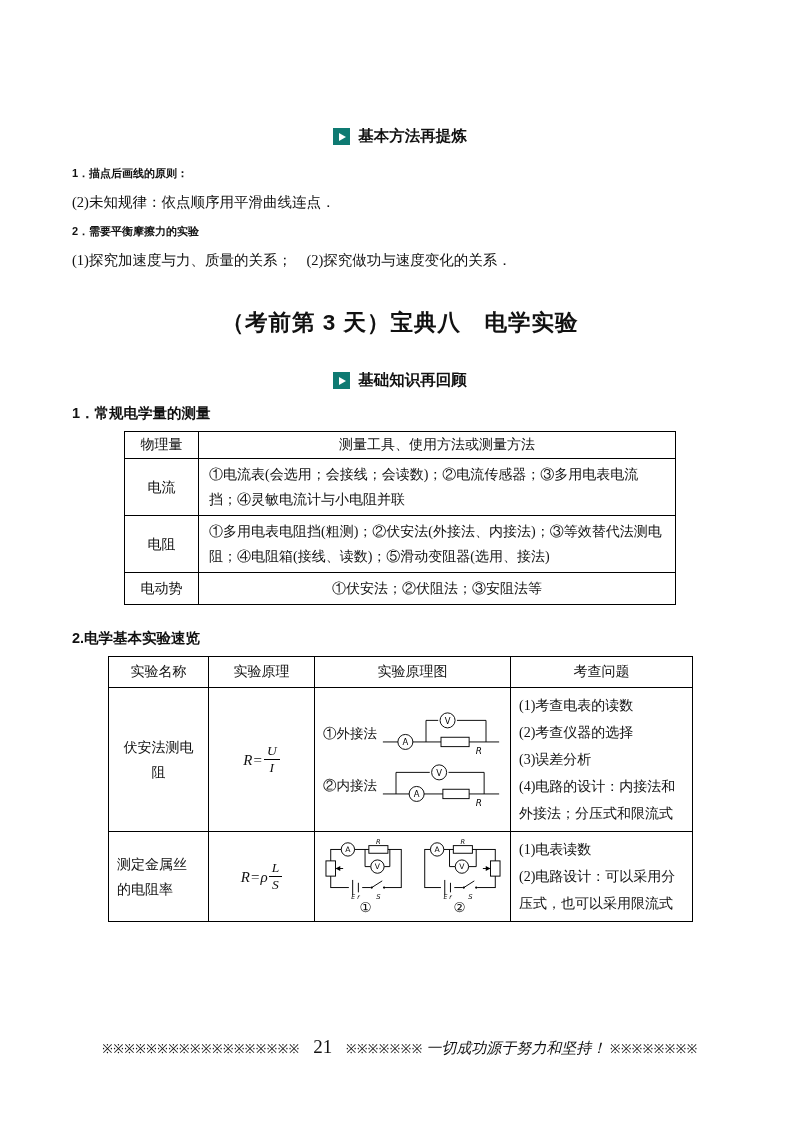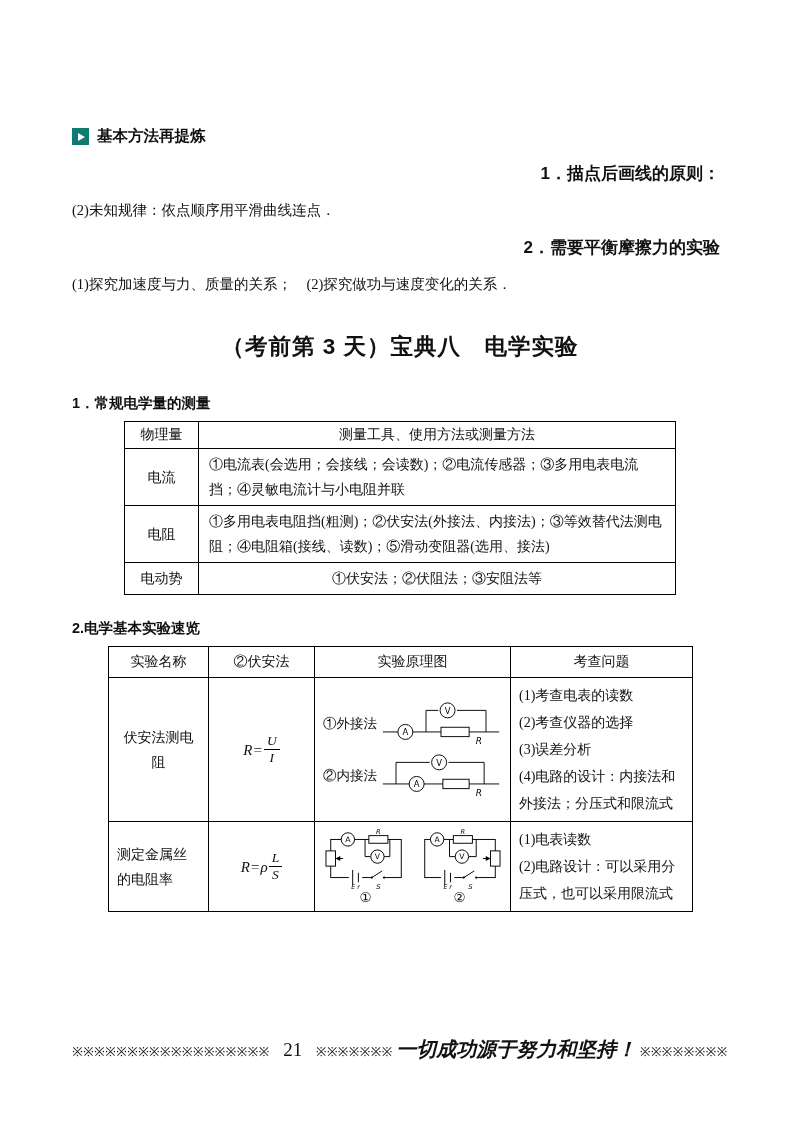--- a/index.html
+++ b/index.html
@@ -4,28 +4,28 @@
 <style>
   html,body{margin:0;padding:0}
   body{
     width:800px;height:1131px;background:#ffffff;overflow:hidden;
     font-family:"Liberation Serif","DejaVu Serif",serif;color:#111;
   }
   .page{position:relative;width:800px;height:1131px;box-sizing:border-box;padding:126px 72px 0;}
 
   
   .sec-heading{display:flex;align-items:center;gap:8px;
-    font-family:"Liberation Sans","DejaVu Sans",sans-serif;font-weight:700;font-size:15.5px;}
+    font-family:"Liberation Sans","DejaVu Sans",sans-serif;font-weight:700;font-size:15.5px;justify-content:center;}
   .sec-icon{width:17px;height:17px;display:inline-flex;align-items:center;justify-content:center;flex:0 0 17px;}
   .tri{width:0;height:0;border-left:7px solid #fff;border-top:4.5px solid transparent;border-bottom:4.5px solid transparent;margin-left:2px;}
 
   .methods{margin-bottom:0;}
   .methods .sec-heading{margin-bottom:12px;}
   .para{font-size:14.5px;line-height:29px;margin:0;}
-  .bold-line{font-family:"Liberation Sans","DejaVu Sans",sans-serif;font-weight:700;font-size:17px;line-height:29px;margin:8px;text-align:right;}
+  .bold-line{font-family:"Liberation Sans","DejaVu Sans",sans-serif;font-weight:700;font-size:11px;line-height:29px;margin:0;}
 
   .chapter-title{font-family:"Liberation Sans","DejaVu Sans",sans-serif;font-weight:700;
     font-size:22.5px;text-align:center;margin:32px 0 0;letter-spacing:1px;}
 
   .review{margin-top:32px;}
   .sub-title{font-family:"Liberation Sans","DejaVu Sans",sans-serif;font-weight:700;font-size:14.5px;margin:13px 0 0;}
   .sub-title2{margin-top:24px;}
 
   table{border-collapse:collapse;table-layout:fixed;}
   td{border:1px solid #000;font-size:14px;line-height:25px;padding:3px 10px;vertical-align:middle;word-break:break-all;}
@@ -55,21 +55,21 @@
   .diag-label{font-size:13.5px;white-space:nowrap;}
   .ckt-pair{display:flex;justify-content:center;gap:8px;}
   .ckt-block{display:flex;flex-direction:column;align-items:center;gap:1px;}
   .ckt-num{font-size:13.5px;line-height:16px;}
   svg{display:block;}
   svg text{font-family:"DejaVu Sans",sans-serif;fill:#000;}
 
   
   .footer{position:absolute;left:0;right:0;top:1036px;text-align:center;font-size:12.5px;white-space:nowrap;letter-spacing:0.5px;}
   .footer .pn{margin:0 10px;font-size:19px;letter-spacing:0;}
-  .footer .motto{font-weight:700;font-style:italic;font-size:20px;letter-spacing:0;}
+  .footer .motto{font-weight:400;font-style:italic;font-size:15px;letter-spacing:0;}
 </style>
 </head>
 <body>
 
 <div class="page">
 
   <section class="methods">
     <div class="sec-heading">
       <span class="sec-icon" style="background: rgb(14, 122, 114);">
           <span class="tri"></span>
@@ -78,20 +78,26 @@
     </div>
     <p class="bold-line">1．描点后画线的原则：</p>
     <p class="para">(2)未知规律：依点顺序用平滑曲线连点．</p>
     <p class="bold-line">2．需要平衡摩擦力的实验</p>
     <p class="para">(1)探究加速度与力、质量的关系；　(2)探究做功与速度变化的关系．</p>
   </section>
 
   <h1 class="chapter-title">（考前第 3 天）宝典八　电学实验</h1>
 
   <section class="review">
+    <div class="sec-heading">
+      <span class="sec-icon" style="background: rgb(14, 122, 114);">
+          <span class="tri"></span>
+        </span>
+      <span>基础知识再回顾</span>
+    </div>
 
     <p class="sub-title">1．常规电学量的测量</p>
 
     <table class="t1">
       <colgroup>
           <col style="width:74px">
           <col>
         </colgroup>
       <tbody>
           <tr class="hdr">
@@ -118,21 +124,21 @@
     <table class="t2">
       <colgroup>
           <col style="width:100px">
           <col style="width:106px">
           <col style="width:196px">
           <col style="width:182px">
         </colgroup>
       <tbody>
           <tr class="hdr">
         <td>实验名称</td>
-        <td>②伏安法</td>
+        <td>实验原理</td>
         <td>实验原理图</td>
         <td>考查问题</td>
       </tr>
 
       <tr>
         <td class="c">伏安法测电阻</td>
         <td class="c">
           <span class="formula"><span class="var">R</span><span class="eq">=</span><span class="coef"></span><span class="frac"><span class="num">U</span><span class="den">I</span></span></span>
         </td>
         <td class="diagram-cell">

